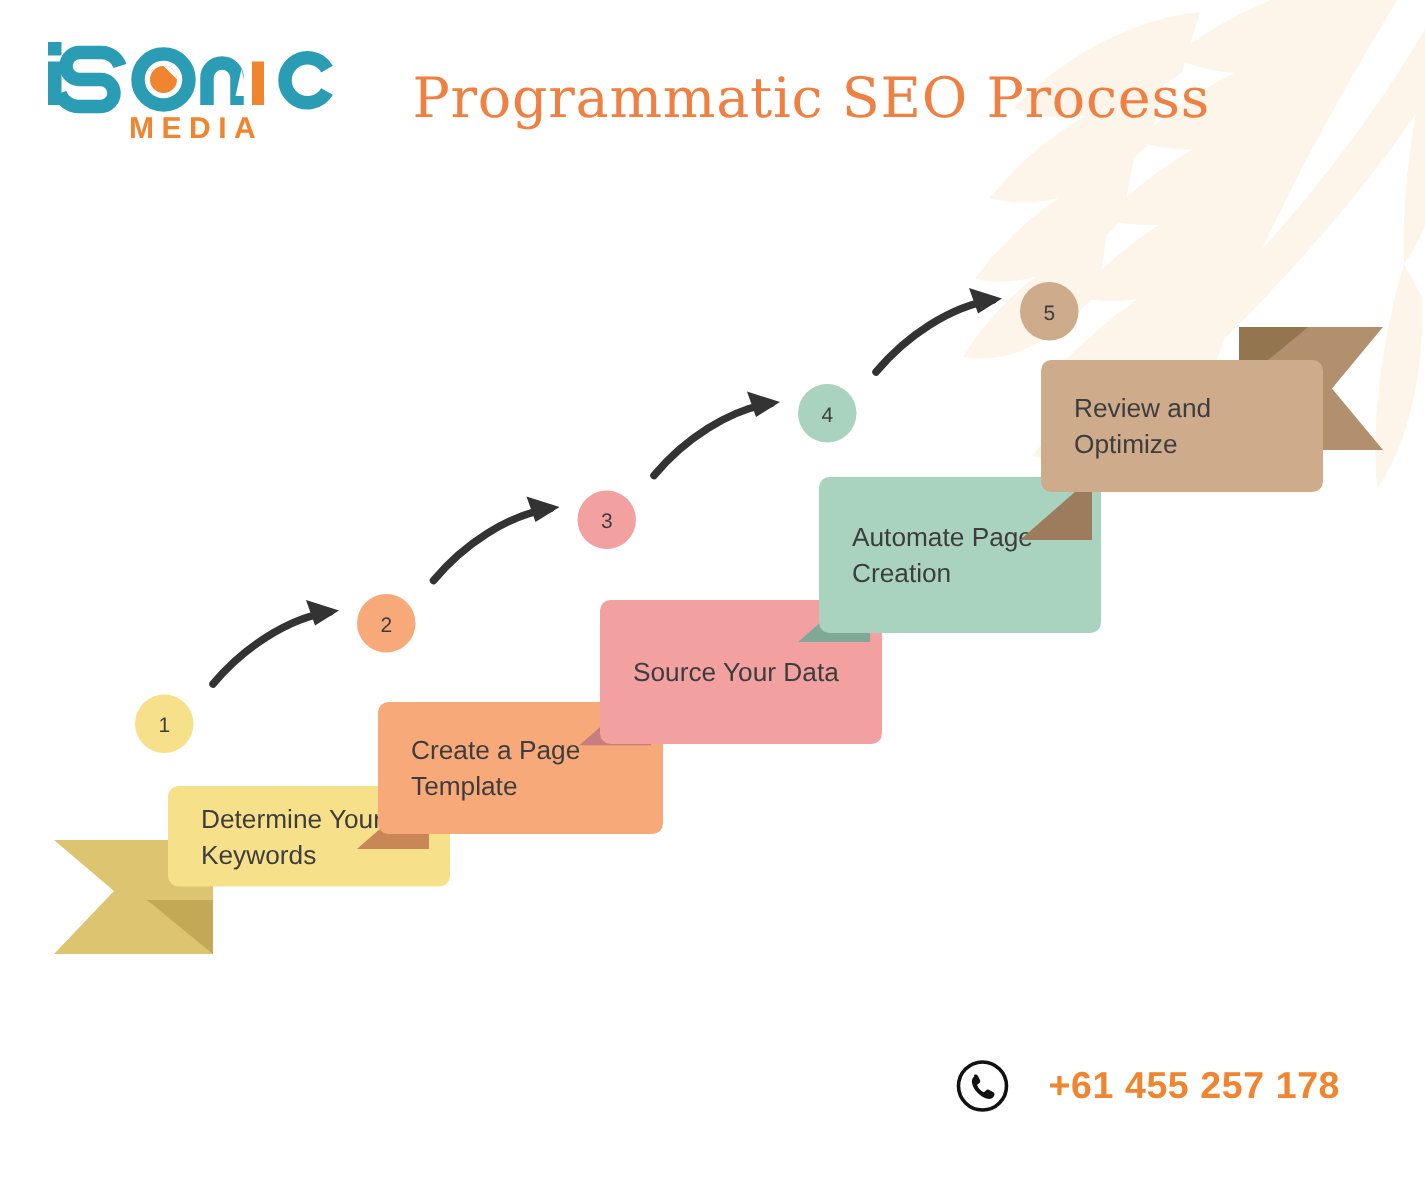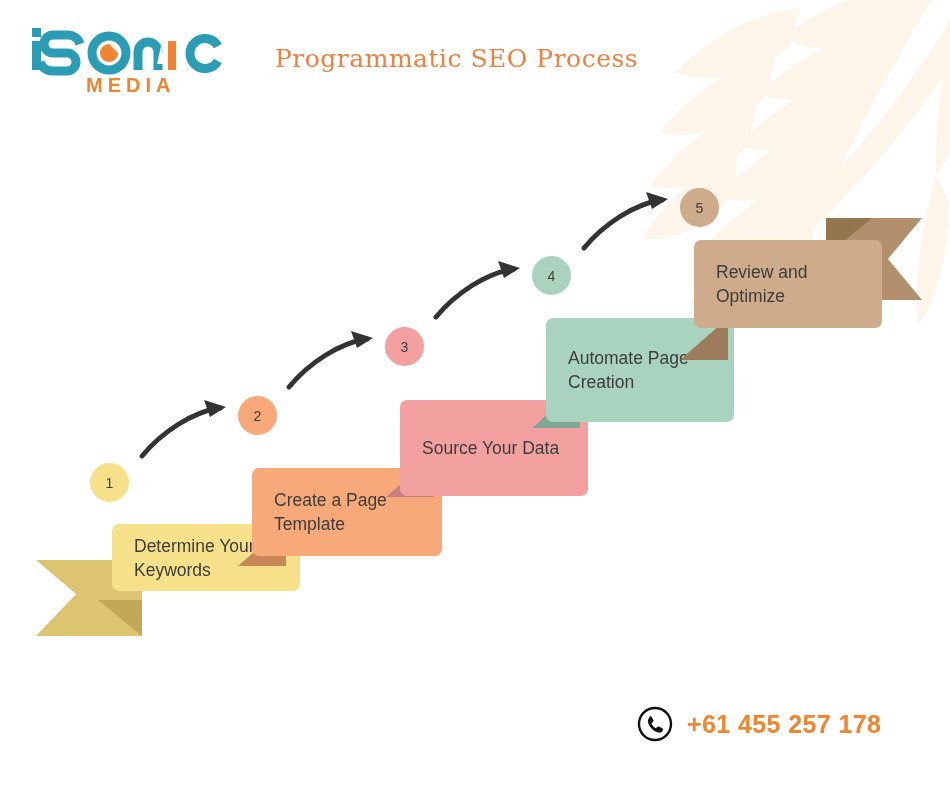--- a/index.html
+++ b/index.html
@@ -40,21 +40,21 @@
     height: 78px;
   }
 
   
   #page-title {
     position: absolute;
     left: 275px;
     top: 44px;
     width: 560px;
     font-family: "DejaVu Serif", serif;
-    font-size: 25px;
+    font-size: 37px;
     font-weight: 400;
     letter-spacing: 0.5px;
     color: #ef8042;
     white-space: nowrap;
   }
 
   
   .step {
     position: absolute;
   }
@@ -111,21 +111,21 @@
     font-weight: bold;
     color: #f0842f;
     letter-spacing: 0.2px;
   }
   #phone-block {
     position: absolute;
     left: 637px;
     top: 706px;
     display: flex;
     align-items: center;
-    gap: 14px;
+    gap: 26px;
   }
   #phone-number {
     font-size: 25px;
     font-weight: bold;
     color: #f0842f;
     letter-spacing: 0.4px;
   }
 </style>
 </head>
 <body>

